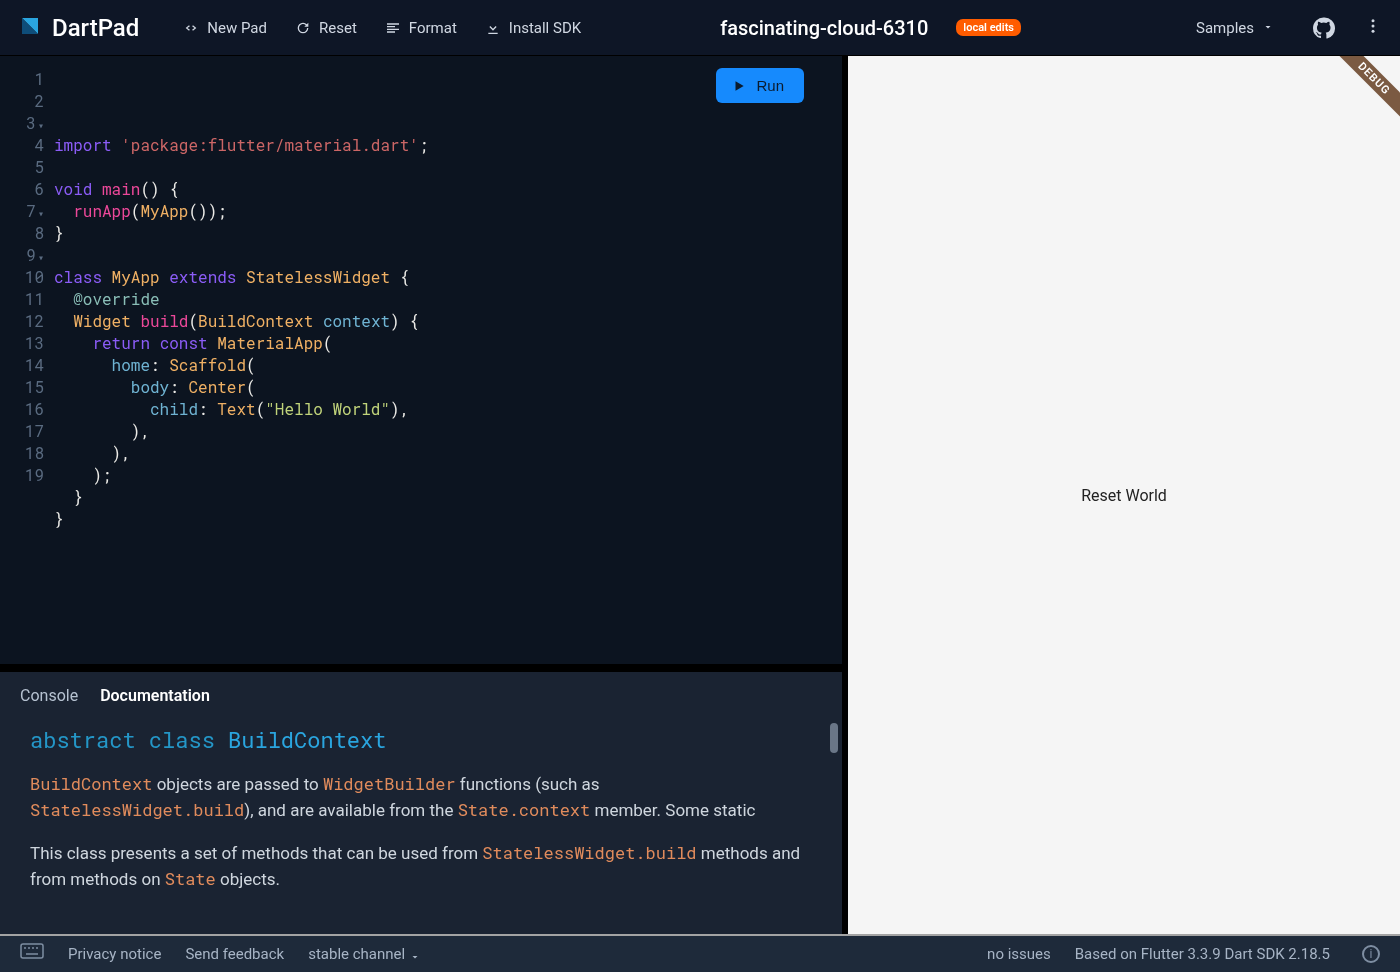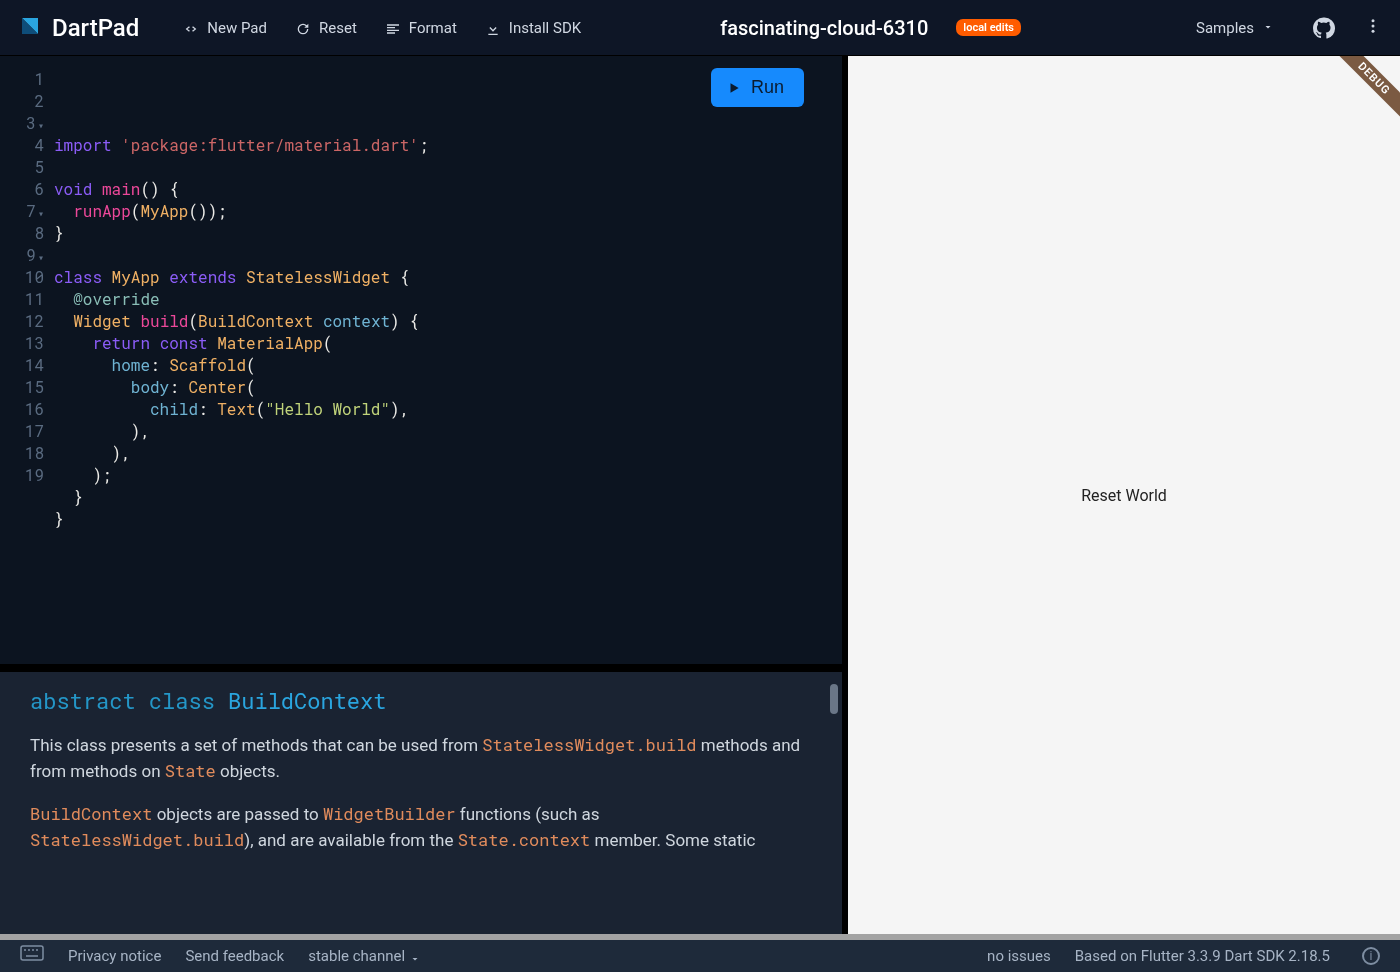--- a/index.html
+++ b/index.html
@@ -39,21 +39,21 @@
     display:flex;
     align-items:center;
     padding:0 18px;
     background:var(--bg);
     border-bottom:1px solid #000;
     gap:20px;
   }
   .logo-wrap{display:flex;align-items:center;gap:10px;margin-right:20px}
   .logo-wrap .brand{font-size:24px;font-weight:500;color:#fff}
   .tool-btn{
-    display:flex;align-items:flex-end;gap:8px;
+    display:flex;align-items:center;gap:8px;
     color:#d0d7e2;font-size:15px;cursor:pointer;
     padding:4px 4px;border-radius:4px;
   }
   .tool-btn svg{width:16px;height:16px;fill:currentColor}
   .spacer{flex:1}
   .title{font-size:20px;font-weight:500;color:#fff;margin-right:8px}
   .badge{
     background:var(--badge);color:#fff;font-size:11px;font-weight:600;
     padding:2px 7px;border-radius:7px;
   }
@@ -111,21 +111,21 @@
     position:absolute;left:0;top:12px;right:6px;height:396px;
     background:var(--editor-bg);z-index:-1;
   }
   .k{color:#8b5cf6}.t{color:#efb064}.f{color:#ec4899}.s{color:#c0d37a}.at{color:#8abeb7}.bl{color:#6fb3d2}
   .w{color:#ecebe7}.pk{color:#cc6666}
 
   .run-btn{
     position:absolute;top:12px;right:38px;
     background:var(--accent);color:#0b1320;font-weight:500;
     border:none;border-radius:6px;padding:9px 20px 9px 16px;
-    display:flex;align-items:center;gap:10px;cursor:pointer;font-size:18px;
+    display:flex;align-items:center;gap:10px;cursor:pointer;font-size:15px;
     color:#0b1b2e;
   }
   .run-btn svg{width:14px;height:14px;fill:#0b1b2e}
   .run-btn span{color:#0b1b2e}
 
   
   .divider{height:8px;background:#000}
   .bottom-panel{height:262px;background:var(--bg2);display:flex;flex-direction:column}
   .tabs{display:flex;gap:22px;padding:8px 20px 0 20px;font-size:16px}
   .tabs .tab{color:#b6c2d1;padding:6px 0;cursor:pointer}
@@ -133,21 +133,21 @@
   .doc-body{flex:1;overflow:auto;padding:8px 26px 0 30px;font-size:17px;line-height:26px;color:#cfd6de;position:relative}
   .doc-head{font-family:var(--mono);font-size:22px;color:#2aa5df;margin:8px 0 18px 0}
   .doc-head .kw{color:#2496c7}
   .doc-body code{font-family:var(--mono);color:#e08b5c;font-size:17px}
   .scroll-thumb{position:absolute;right:4px;top:12px;width:8px;height:30px;border-radius:4px;background:#6a7687}
 
   
   .footer{
     height:38px;background:#1e2a3a;display:flex;align-items:center;
     padding:16px 20px;font-size:15px;gap:24px;color:#a7b4c5;
-    border-top:6px solid #a3a3a3;
+    border-top:2px solid #a3a3a3;
   }
   .footer .link{cursor:pointer}
   .footer .chan{display:flex;align-items:flex-end;gap:4px;cursor:pointer}
   .footer .spacer2{flex:1}
   .footer .info-ic{width:18px;height:18px;border:2px solid #7e8ea2;border-radius:50%;color:#7e8ea2;font-size:12px;display:flex;align-items:center;justify-content:center;margin-left:8px}
   .kbd-ic{color:#7e8ea2}
   
 </style>
 </head>
 <body>
@@ -241,30 +241,34 @@
       <div><span class="k">import </span><span class="pk">'package:flutter/material.dart'</span><span class="w">;</span></div><div>&nbsp;</div><div><span class="k">void </span><span class="f">main</span><span class="w">() {</span></div><div><span class="w">  </span><span class="f">runApp</span><span class="w">(</span><span class="t">MyApp</span><span class="w">());</span></div><div><span class="w">}</span></div><div>&nbsp;</div><div><span class="k">class </span><span class="t">MyApp </span><span class="k">extends </span><span class="t">StatelessWidget </span><span class="w">{</span></div><div><span class="w">  </span><span class="at">@override</span></div><div><span class="w">  </span><span class="t">Widget </span><span class="f">build</span><span class="w">(</span><span class="t">BuildContext </span><span class="bl">context</span><span class="w">) {</span></div><div><span class="w">    </span><span class="k">return </span><span class="k">const </span><span class="t">MaterialApp</span><span class="w">(</span></div><div><span class="w">      </span><span class="bl">home</span><span class="w">: </span><span class="t">Scaffold</span><span class="w">(</span></div><div><span class="w">        </span><span class="bl">body</span><span class="w">: </span><span class="t">Center</span><span class="w">(</span></div><div><span class="w">          </span><span class="bl">child</span><span class="w">: </span><span class="t">Text</span><span class="w">(</span><span class="s">"Hello World"</span><span class="w">),</span></div><div><span class="w">        ),</span></div><div><span class="w">      ),</span></div><div><span class="w">    );</span></div><div><span class="w">  }</span></div><div><span class="w">}</span></div><div>&nbsp;</div></div>
       <button class="run-btn">
         <svg viewBox="0 0 24 24">
             <path d="M6 4l14 8-14 8z"></path>
           </svg>
         <span>Run</span>
       </button>
     </div>
     <div class="divider"></div>
     <div class="bottom-panel">
+      <div class="tabs">
+        <div class="tab">Console</div>
+        <div class="tab active">Documentation</div>
+      </div>
       <div class="doc-body">
         <div class="scroll-thumb"></div>
         <div class="doc-head">
           <span class="kw">abstract class </span><span>BuildContext</span>
         </div>
         <p>
-          <span>This class presents a set of methods that can be used from </span><code>StatelessWidget.build</code><span> methods and from methods on </span><code>State</code><span> objects.</span>
+          <code>BuildContext</code><span> objects are passed to </span><code>WidgetBuilder</code><span> functions (such as </span><code>StatelessWidget.build</code><span>), and are available from the </span><code>State.context</code><span> member. Some static</span>
         </p>
         <p>
-          <code>BuildContext</code><span> objects are passed to </span><code>WidgetBuilder</code><span> functions (such as </span><code>StatelessWidget.build</code><span>), and are available from the </span><code>State.context</code><span> member. Some static</span>
+          <span>This class presents a set of methods that can be used from </span><code>StatelessWidget.build</code><span> methods and from methods on </span><code>State</code><span> objects.</span>
         </p>
       </div>
     </div>
   </div>
 
   <div class="right">
     <span class="hello">Reset World</span>
     <div class="debug-ribbon">
       <span>DEBUG</span>
     </div>

